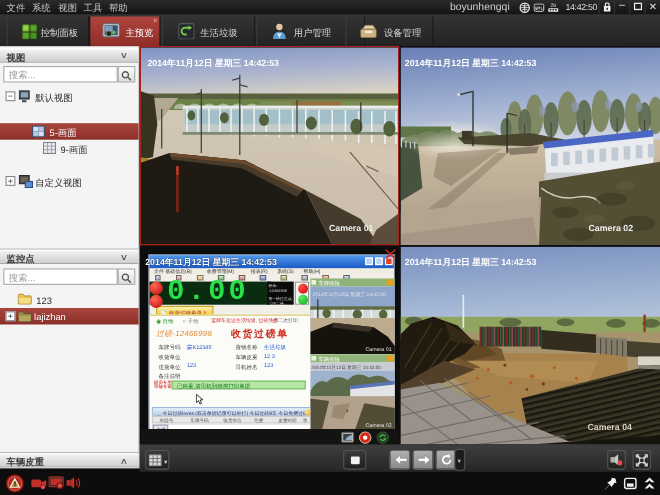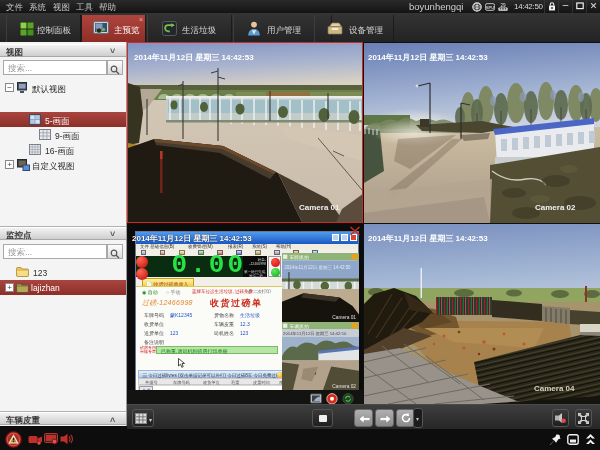--- a/index.html
+++ b/index.html
@@ -181,27 +181,20 @@
           <rect x="6.5" y="6" width="4" height="3.5" fill="#d8e4f2"></rect>
       </svg>
       <span class="abs" style="left:45px;top:3.5px;">5-画面</span>
     </div>
     <div class="trow" style="top:86px;margin-left:10px;">
       <svg class="abs" style="left:29px;top:1px;" width="12" height="11" viewBox="0 0 12 11">
         <rect x="0.5" y="0.5" width="11" height="10" fill="#e8eaee" stroke="#7d828a"></rect>
         <path d="M4.2 1v9M7.9 1v9M1 3.8h10M1 7h10" stroke="#9aa0a8" stroke-width="0.8"></path>
       </svg>
       <span class="abs" style="left:45px;top:2.5px;">9-画面</span>
-    </div>
-    <div class="trow" style="top:101px;">
-      <svg class="abs" style="left:29px;top:1px;" width="12" height="11" viewBox="0 0 12 11">
-        <rect x="0.5" y="0.5" width="11" height="10" fill="#e8eaee" stroke="#7d828a"></rect>
-        <path d="M3.2 1v9M6 1v9M8.8 1v9M1 3h10M1 5.5h10M1 8h10" stroke="#9aa0a8" stroke-width="0.7"></path>
-      </svg>
-      <span class="abs" style="left:45px;top:2.5px;">16-画面</span>
     </div>
     <div class="trow" style="top:116px;">
       <div class="pm" style="left:5px;">+</div>
       <svg class="abs" style="left:17px;top:1px;" width="13" height="12" viewBox="0 0 13 12">
         <rect x="0.5" y="0.5" width="9" height="7.5" fill="#3f4854" stroke="#232930"></rect>
         <rect x="2" y="2" width="6.5" height="4.5" fill="#76644a"></rect>
         <rect x="6" y="6" width="6.5" height="5.5" fill="#5b8fd4" stroke="#2c4a74"></rect>
       </svg>
       <span class="abs" style="left:32px;top:2.5px;">自定义视图</span>
     </div>
@@ -423,21 +416,21 @@
         <path d="M66 40 54 43" stroke="#2e2e2c" stroke-width="1.1"></path>
           <circle cx="53" cy="43" r="1.4" fill="#dadae0"></circle>
         <path d="M97 60 106 62" stroke="#2e2e2c" stroke-width="1"></path>
         <text x="4" y="17" font-size="8px" font-weight="bold" fill="#fff" font-family="Liberation Sans">2014年11月12日 星期三 14:42:53</text>
         <text x="171" y="167" font-size="8px" font-weight="bold" fill="#f0f0f0" font-family="Liberation Sans" letter-spacing="0">Camera 02</text>
       </svg>
     </div>
 
     <div class="vcell" style="left:1px;top:182px;width:235px;height:180px;background:#0c0c0c;font-family:'Liberation Sans',sans-serif;">
 
-      <div class="abs" style="left:7px;top:7px;width:224px;height:159px;background:#f2efe8;border:1px solid #6a7a96;text-align:right;">
+      <div class="abs" style="left:7px;top:7px;width:224px;height:159px;background:#f2efe8;border:1px solid #6a7a96;">
 
         <div class="abs" style="left:0;top:0;width:222px;height:12px;background:linear-gradient(#509aee,#1a58c4);">
           <div class="abs" style="left:196px;top:2px;width:7px;height:7px;background:#bcd2ee;border:1px solid #fff;"></div>
           <div class="abs" style="left:205px;top:2px;width:7px;height:7px;background:#bcd2ee;border:1px solid #fff;"></div>
           <div class="abs" style="left:214px;top:2px;width:7px;height:7px;background:#e04428;border:1px solid #fff;"></div>
         </div>
 
         <div class="abs" style="left:0;top:12px;width:222px;height:5px;background:#efece2;font-size:4.5px;color:#333;white-space:nowrap;overflow:hidden;">
           <span class="abs" style="left:4px;top:0px;">文件 基础信息(B)</span>
             <span class="abs" style="left:52px;top:0px;">收费管理(M)</span>

